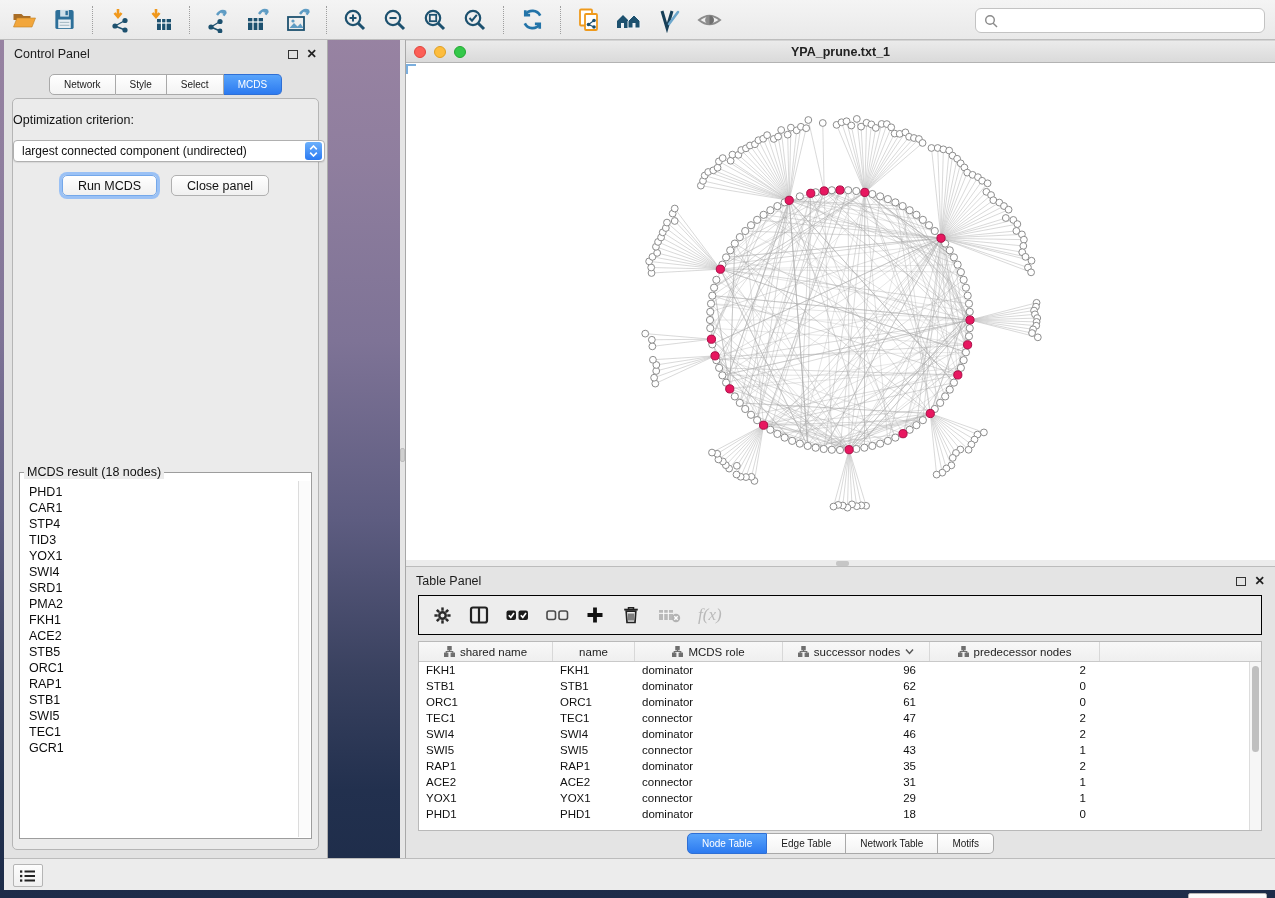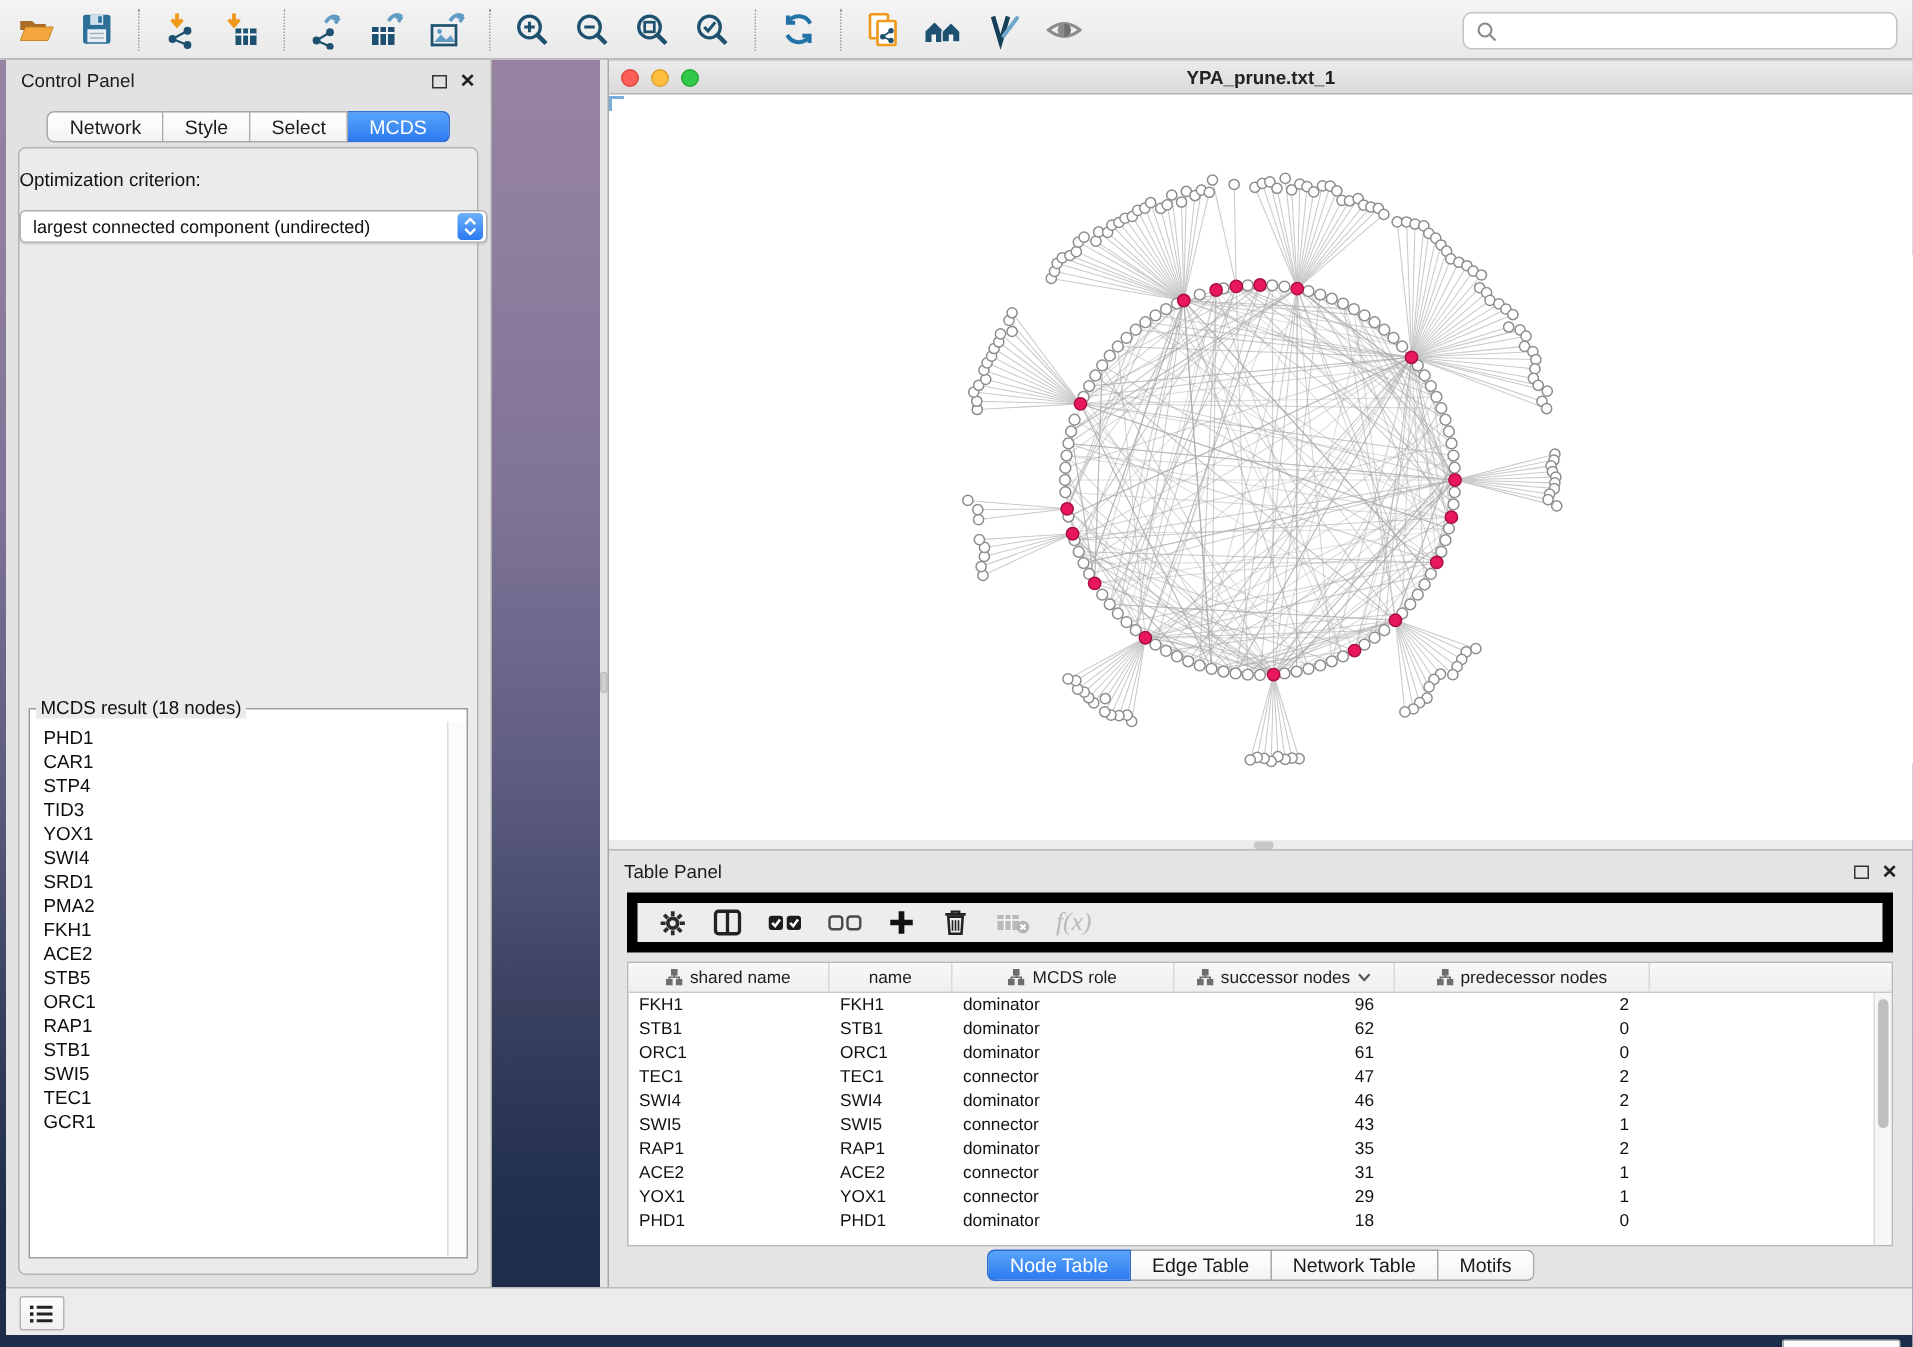--- a/index.html
+++ b/index.html
@@ -20,21 +20,21 @@
   .searchbox input { border:none; outline:none; flex:1; font-size:12px; margin-left:6px; font-family:"Liberation Sans",sans-serif; background:transparent;}
   
   .control-panel { position:absolute; left:4px; top:40px; width:324px; height:818px;
     background:#e2e2e2; border-right:1px solid #adadad; }
   .panel-title-row { height:28px; display:flex; align-items:center; padding:0 10px; }
   .panel-title { font-size:12.5px; color:#1b1b1b; }
   .panel-title-icons { margin-left:auto; display:flex; align-items:center; gap:9px; }
   .float-icon { width:10px; height:9px; border:1.6px solid #333; display:inline-block; cursor:pointer; }
   .close-icon { font-size:12.5px; font-weight:bold; color:#222; cursor:pointer; line-height:1; }
   .seg-tabs { display:flex; justify-content:center; margin-top:6px; }
-  .seg { height:21px; padding:0 14px; display:flex; align-items:center; font-size:13px; color:#1a1a1a;
+  .seg { height:21px; padding:0 14px; display:flex; align-items:center; font-size:10px; color:#1a1a1a;
     background:linear-gradient(#fff,#f3f3f3); border:1px solid #a9a9a9; border-left:none; cursor:pointer; }
   .seg:first-child { border-left:1px solid #a9a9a9; border-radius:5px 0 0 5px; }
   .seg:last-child { border-radius:0 5px 5px 0; }
   .seg.active { background:linear-gradient(#58a4fb,#2c7af0); color:#fff; border-color:#2f6fd4; }
   .tab-content { position:absolute; left:8px; right:8px; top:58px; bottom:8px;
     background:#ebebeb; border:1px solid #b5b5b5; border-radius:5px; }
   .opt-label { margin-top:14px; text-align:left; font-size:12.5px; color:#111; }
   .mac-select { margin:13px auto 0; width:312px; height:22px; background:#fff; border:1px solid #b0b0b0;
     border-radius:4px; display:flex; align-items:center; box-shadow:0 1px 1px rgba(0,0,0,.08); cursor:pointer; }
   .mac-select .val { flex:1; font-size:12px; color:#111; padding-left:8px; white-space:nowrap; }
@@ -62,21 +62,21 @@
   .tl { width:12px; height:12px; border-radius:50%; margin-right:8px; cursor:pointer; }
   .tl.red { background:#fc5f57; border:1px solid #e0443c; }
   .tl.yellow { background:#fdbd3e; border:1px solid #dfa023; }
   .tl.green { background:#34c84a; border:1px solid #23a832; }
   .net-title { position:absolute; left:0; right:0; text-align:center; font-size:12.5px; font-weight:bold; color:#222; pointer-events:none; }
   .net-canvas { position:absolute; left:0; top:24px; right:0; bottom:0; background:#fff; }
   .net-canvas svg { position:absolute; left:0; top:0; }
   .focus-corner { position:absolute; left:0; top:0; width:10px; height:10px; border-left:2px solid #5b9bd5; border-top:2px solid #5b9bd5; opacity:.8; }
   
   .table-panel { position:absolute; left:406px; top:567px; width:869px; height:291px; background:#e4e4e4; }
-  .tp-toolbar { position:absolute; left:12px; right:13px; top:28px; height:40px; background:#ededed; border:7px solid #000000;
+  .tp-toolbar { position:absolute; left:12px; right:13px; top:28px; height:40px; background:#ededed; border:1px solid #000000;
     display:flex; align-items:center; gap:17px; padding-left:14px; }
   .tp-btn { background:none; border:none; display:flex; align-items:center; justify-content:center; cursor:pointer; padding:0; }
   .fx-label { font-family:"Liberation Serif", serif; font-style:italic; font-size:17px; color:#b9b9b9; }
   .tp-table { position:absolute; left:12px; right:13px; top:74px; height:190px; background:#fff; border:1px solid #b9b9b9; overflow:hidden; }
   .thead { display:flex; height:20px; border-bottom:1px solid #c9c9c9; background:linear-gradient(#f8f8f8,#efefef); }
   .th { display:flex; align-items:center; justify-content:center; gap:5px; font-size:11.5px; color:#1d1d1d;
     border-right:1px solid #d8d8d8; cursor:pointer; }
   .th.filler { flex:1; border-right:none; }
   .tbody { position:absolute; left:0; right:12px; top:20px; bottom:0; }
   .tr { display:flex; height:16px; align-items:center; cursor:default; }
@@ -275,20 +275,24 @@
   <div class="tab-content">
     <div class="opt-label">Optimization criterion:</div>
     <div class="mac-select">
       <span class="val">largest connected component (undirected)</span>
       <span class="stepper">
           <svg width="9" height="12" viewBox="0 0 9 12">
             <path d="M1.2 4.4 L4.5 1 L7.8 4.4" fill="none" stroke="#fff" stroke-width="1.6"></path>
             <path d="M1.2 7.6 L4.5 11 L7.8 7.6" fill="none" stroke="#fff" stroke-width="1.6"></path>
           </svg>
         </span>
+    </div>
+    <div class="btn-row">
+      <button class="mac-btn focusring">Run MCDS</button>
+      <button class="mac-btn">Close panel</button>
     </div>
     <fieldset class="result-group">
       <legend>MCDS result (18 nodes)</legend>
       <div class="result-list" id="mcds-list">
           <div>PHD1</div>
           <div>CAR1</div>
           <div>STP4</div>
           <div>TID3</div>
           <div>YOX1</div>
           <div>SWI4</div>

